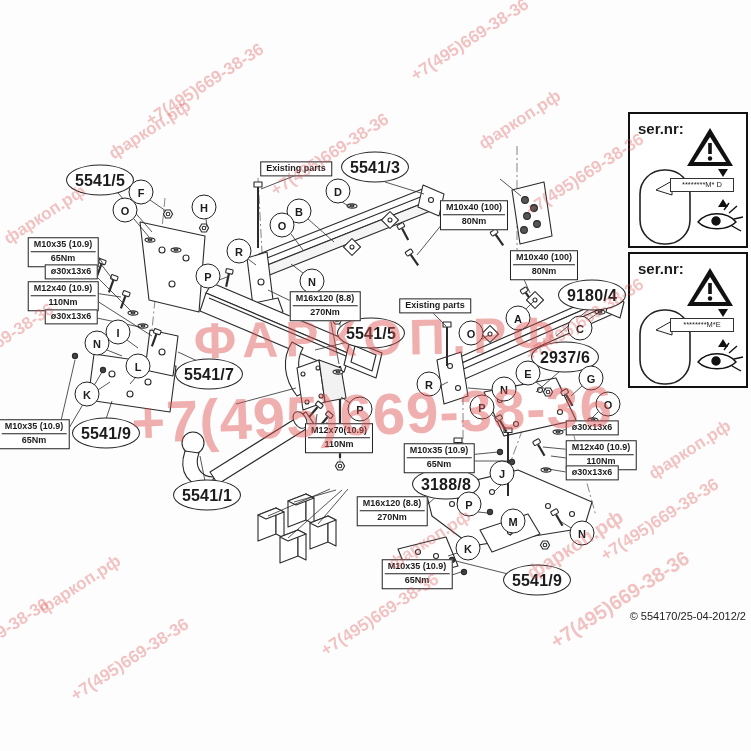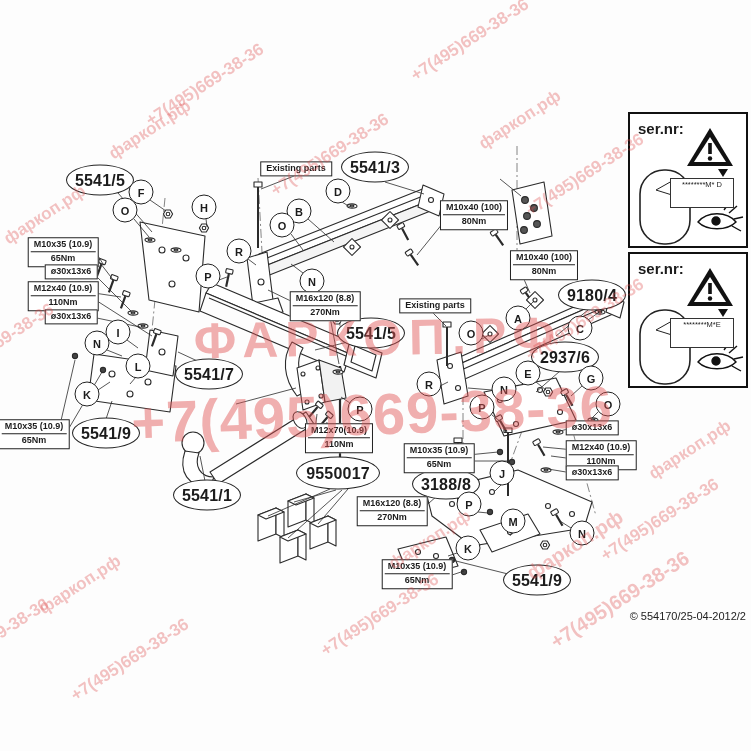--- a/index.html
+++ b/index.html
@@ -21,21 +21,21 @@
   
   .spec{position:absolute;z-index:3;transform:translate(-50%,-50%);
         background:#fff;border:1.4px solid #222;text-align:center;
         font-weight:bold;font-size:9px;line-height:1.25;padding:1px 2px;white-space:nowrap;}
   .spec .l1{border-bottom:1.2px solid #222;padding:0 3px 1px;}
   .spec.single .l1{border-bottom:none;padding:0 3px;}
   .spec .l2{padding-top:1px;}
   
   .sernr{position:absolute;z-index:3;width:120px;height:136px;border:2px solid #111;background:#fff;}
   .sernr .snlabel{position:absolute;left:8px;top:6px;font-weight:bold;font-size:15px;}
-  .sernr .strip{position:absolute;left:40px;top:64px;width:64px;height:30px;border:1px solid #333;
+  .sernr .strip{position:absolute;left:40px;top:64px;width:64px;height:14px;border:1px solid #333;
         background:#fff;font-size:7.5px;line-height:12px;text-align:center;overflow:hidden;white-space:nowrap;}
   .sernr svg{position:absolute;left:0;top:0;}
   
   .wm{position:absolute;z-index:6;pointer-events:none;white-space:nowrap;font-weight:bold;
       color:rgba(221,72,72,.33);font-size:17px;transform:translate(-50%,-50%) rotate(-33deg);}
   .wm.big1{font-size:50px;letter-spacing:7px;color:rgba(224,82,82,.46);transform:translate(-50%,-50%) rotate(-1deg);}
   .wm.big2{font-size:58px;letter-spacing:1px;color:rgba(224,82,82,.46);transform:translate(-50%,-50%) rotate(-2deg);}
   .wm.md{font-size:20px;}
   .copyright{position:absolute;z-index:4;right:5px;top:610px;font-size:11px;color:#222;}
 </style>
@@ -330,23 +330,20 @@
     </div>
   <div class="oval" style="left:209px;top:374px">
       <span>5541/7</span>
     </div>
   <div class="oval" style="left:106px;top:433px">
       <span>5541/9</span>
     </div>
   <div class="oval" style="left:207px;top:495px">
       <span>5541/1</span>
     </div>
-  <div class="oval wide" style="left:338px;top:473px">
-      <span>9550017</span>
-    </div>
   <div class="oval" style="left:446px;top:484px">
       <span>3188/8</span>
     </div>
   <div class="oval" style="left:537px;top:580px">
       <span>5541/9</span>
     </div>
 
   <div class="refc" style="left:141px;top:192px">
       <span>F</span>
     </div>

